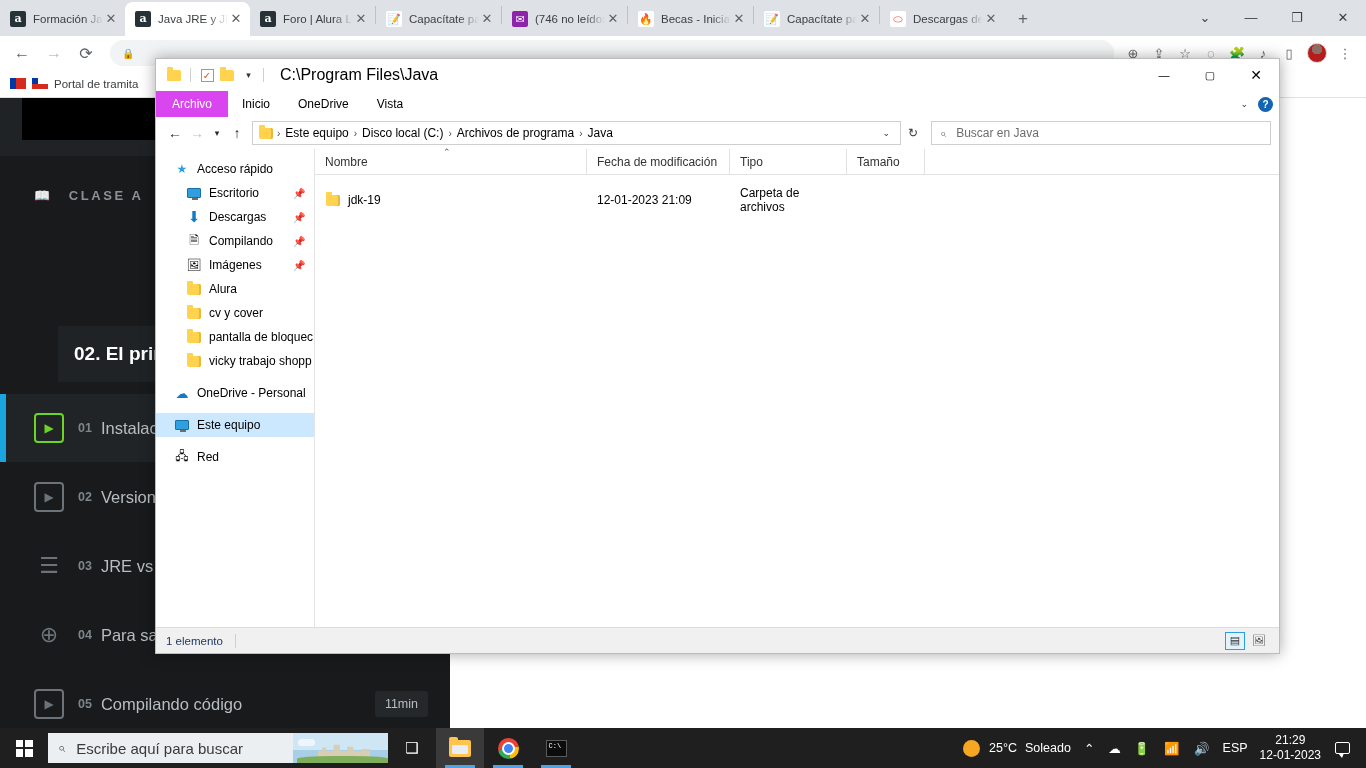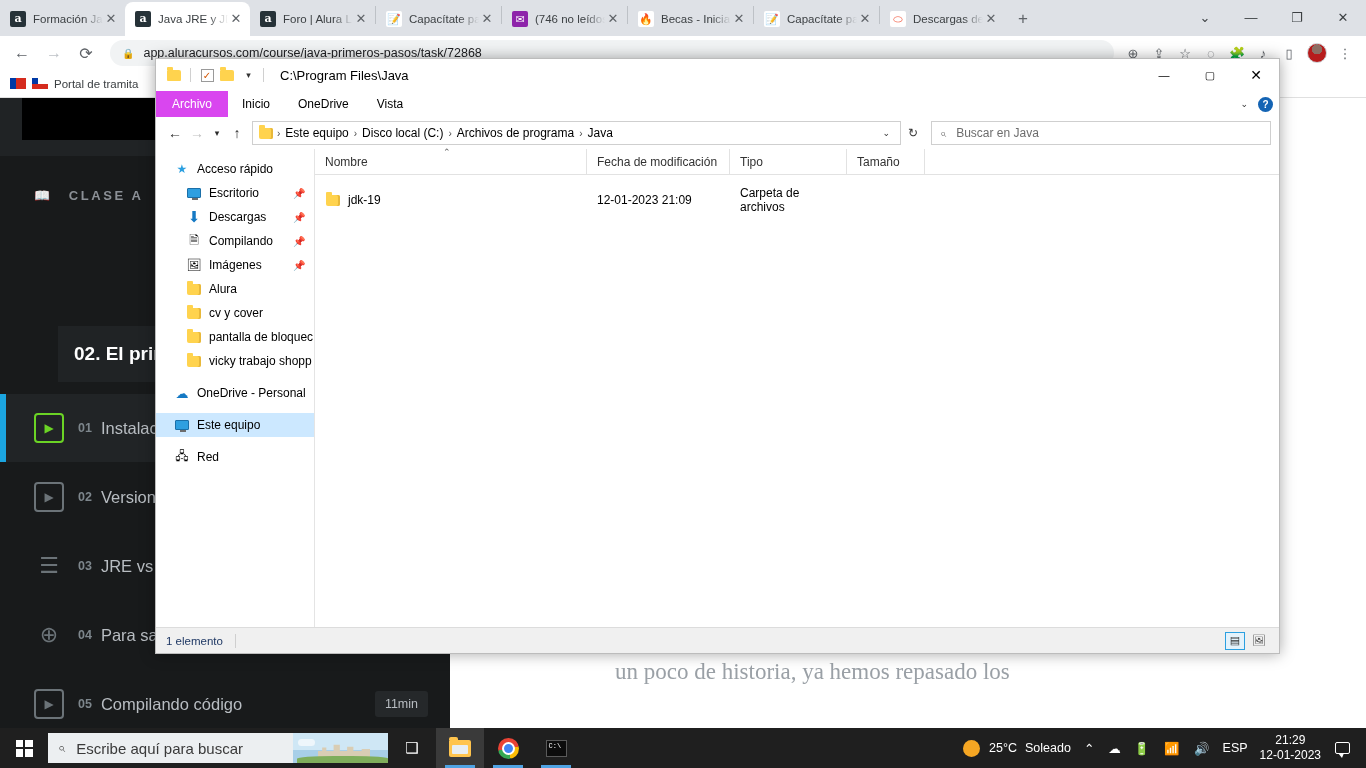--- a/index.html
+++ b/index.html
@@ -191,21 +191,21 @@
   .folder-mini::before {
     content: ""; position: absolute; left: 0; top: -3px; width: 6px; height: 3px;
     background: #ffd34e; border-radius: 1px 1px 0 0;
   }
   .vsep { width: 1px; height: 14px; background: #d0d0d0; margin: 0 6px; }
   .qat-check {
     width: 13px; height: 13px; border: 1px solid #9a9a9a; background: #fff;
     color: #d35400; font-size: 10px; line-height: 11px; text-align: center;
   }
   .chev-dn { font-size: 9px; color: #333; margin-left: 3px; }
-  .ex-path-title { font-size: 13px; color: #000; margin-left: 10px; }
+  .ex-path-title { font-size: 16px; color: #000; margin-left: 10px; }
   .ex-wincontrols { margin-left: auto; display: flex; height: 32px; }
   .ex-wc {
     width: 46px; height: 32px; display: flex; align-items: center;
     justify-content: center; font-size: 11px; color: #000;
   }
   .ex-wc.close-x { font-size: 14px; }
 
   .ex-ribbon-tabs {
     height: 26px; background: #fff; display: flex; align-items: stretch;
     flex: 0 0 26px; position: relative;
@@ -460,21 +460,20 @@
         <div class="wc">✕</div>
       </div>
     </div>
 
     <div class="omnibox-row">
       <div class="navbtn">←</div>
       <div class="navbtn dim">→</div>
       <div class="navbtn">⟳</div>
       <div class="omnibox">
         <span class="lock">🔒</span>
-        <span>app.aluracursos.com/course/java-primeros-pasos/task/72868</span>
       </div>
       <div class="omni-actions">
         <div class="oa">⊕</div>
         <div class="oa">⇪</div>
         <div class="oa">☆</div>
         <div class="oa">◌</div>
         <div class="oa">🧩</div>
         <div class="oa">♪</div>
         <div class="oa">▯</div>
         <div class="avatar"></div>
@@ -487,21 +486,20 @@
         <span class="flagicon"></span>
         <span class="flagicon cl"></span>
         <span>Portal de tramita</span>
       </div>
     </div>
 
     <div class="page">
       <div class="page-body">
         <div class="transcript">
           <div>bienvenidos a un nuevo video de su curso Primeros</div>
-          <div>un poco de historia, ya hemos repasado los</div>
         </div>
       </div>
 
       <div class="page-sidebar">
         <div class="page-topstrip">
           <div class="page-video"></div>
         </div>
 
         <div class="sec-header" style="left:34px; top:90px;">
           <span class="sh-ico">📖</span>

